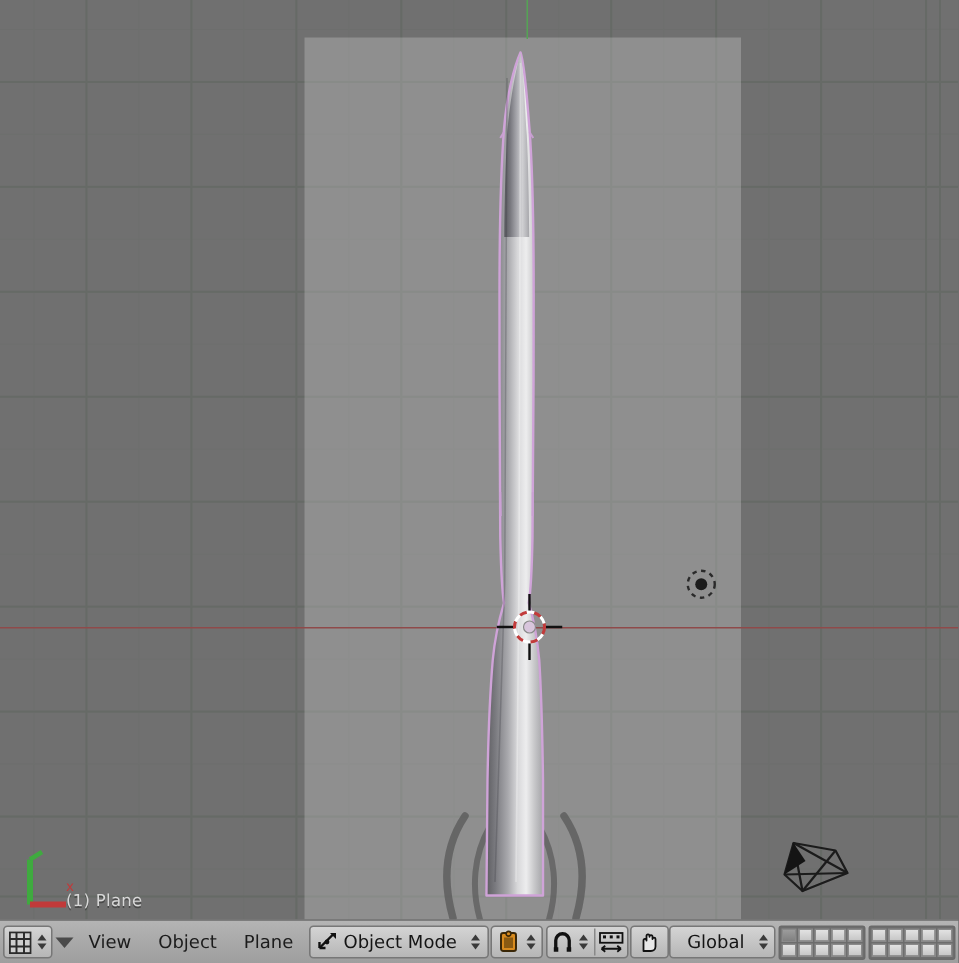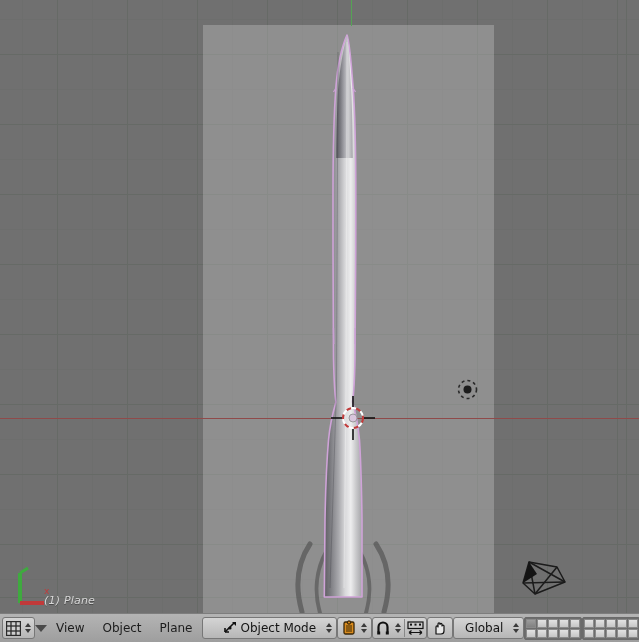--- a/index.html
+++ b/index.html
@@ -83,21 +83,20 @@
   #axis-gizmo {
     position: absolute; left: 14px; top: 565px;
     width: 44px; height: 42px;
   }
   #object-name-label {
     position: absolute; left: 44px; top: 594px;
     font-size: 11px; color: #d8d8d8;
     text-shadow: 0 1px 0 rgba(0,0,0,.35);
     white-space: nowrap;
     letter-spacing: .2px;
-    font-style: italic;
   }
 
   
   #header {
     position: absolute; left: 0; top: 613px;
     width: 639px; height: 29px;
     background: linear-gradient(to bottom, #b4b4b4 0%, #a9a9a9 50%, #9e9e9e 100%);
     border-top: 1px solid #7d7d7d;
     display: flex; align-items: center;
     padding: 0 2px;
@@ -303,21 +302,21 @@
     <div class="tri-down"></div>
 
     <div class="sep"></div>
 
     <div class="menu-item">View</div>
     <div class="menu-item">Object</div>
     <div class="menu-item">Plane</div>
 
     <div class="sep"></div>
 
-    <div class="hdr-btn" style="padding-left:20px;">
+    <div class="hdr-btn" style="padding-left:4px;">
       <svg width="14" height="14" viewBox="0 0 14 14">
         <path d="M 2 11 L 11 2" stroke="#111" stroke-width="1.6" fill="none"></path>
         <path d="M 2 11 L 2 7 M 2 11 L 6 11" stroke="#111" stroke-width="1.6" fill="none"></path>
         <path d="M 9 1 L 13 1 L 13 5 Z" fill="#111"></path>
         <circle cx="7" cy="7" r="1.6" fill="#111"></circle>
       </svg>
       <span class="mode-label">Object Mode</span>
       <span class="spinner">
         <i class="up"></i>
           <i class="dn"></i>

